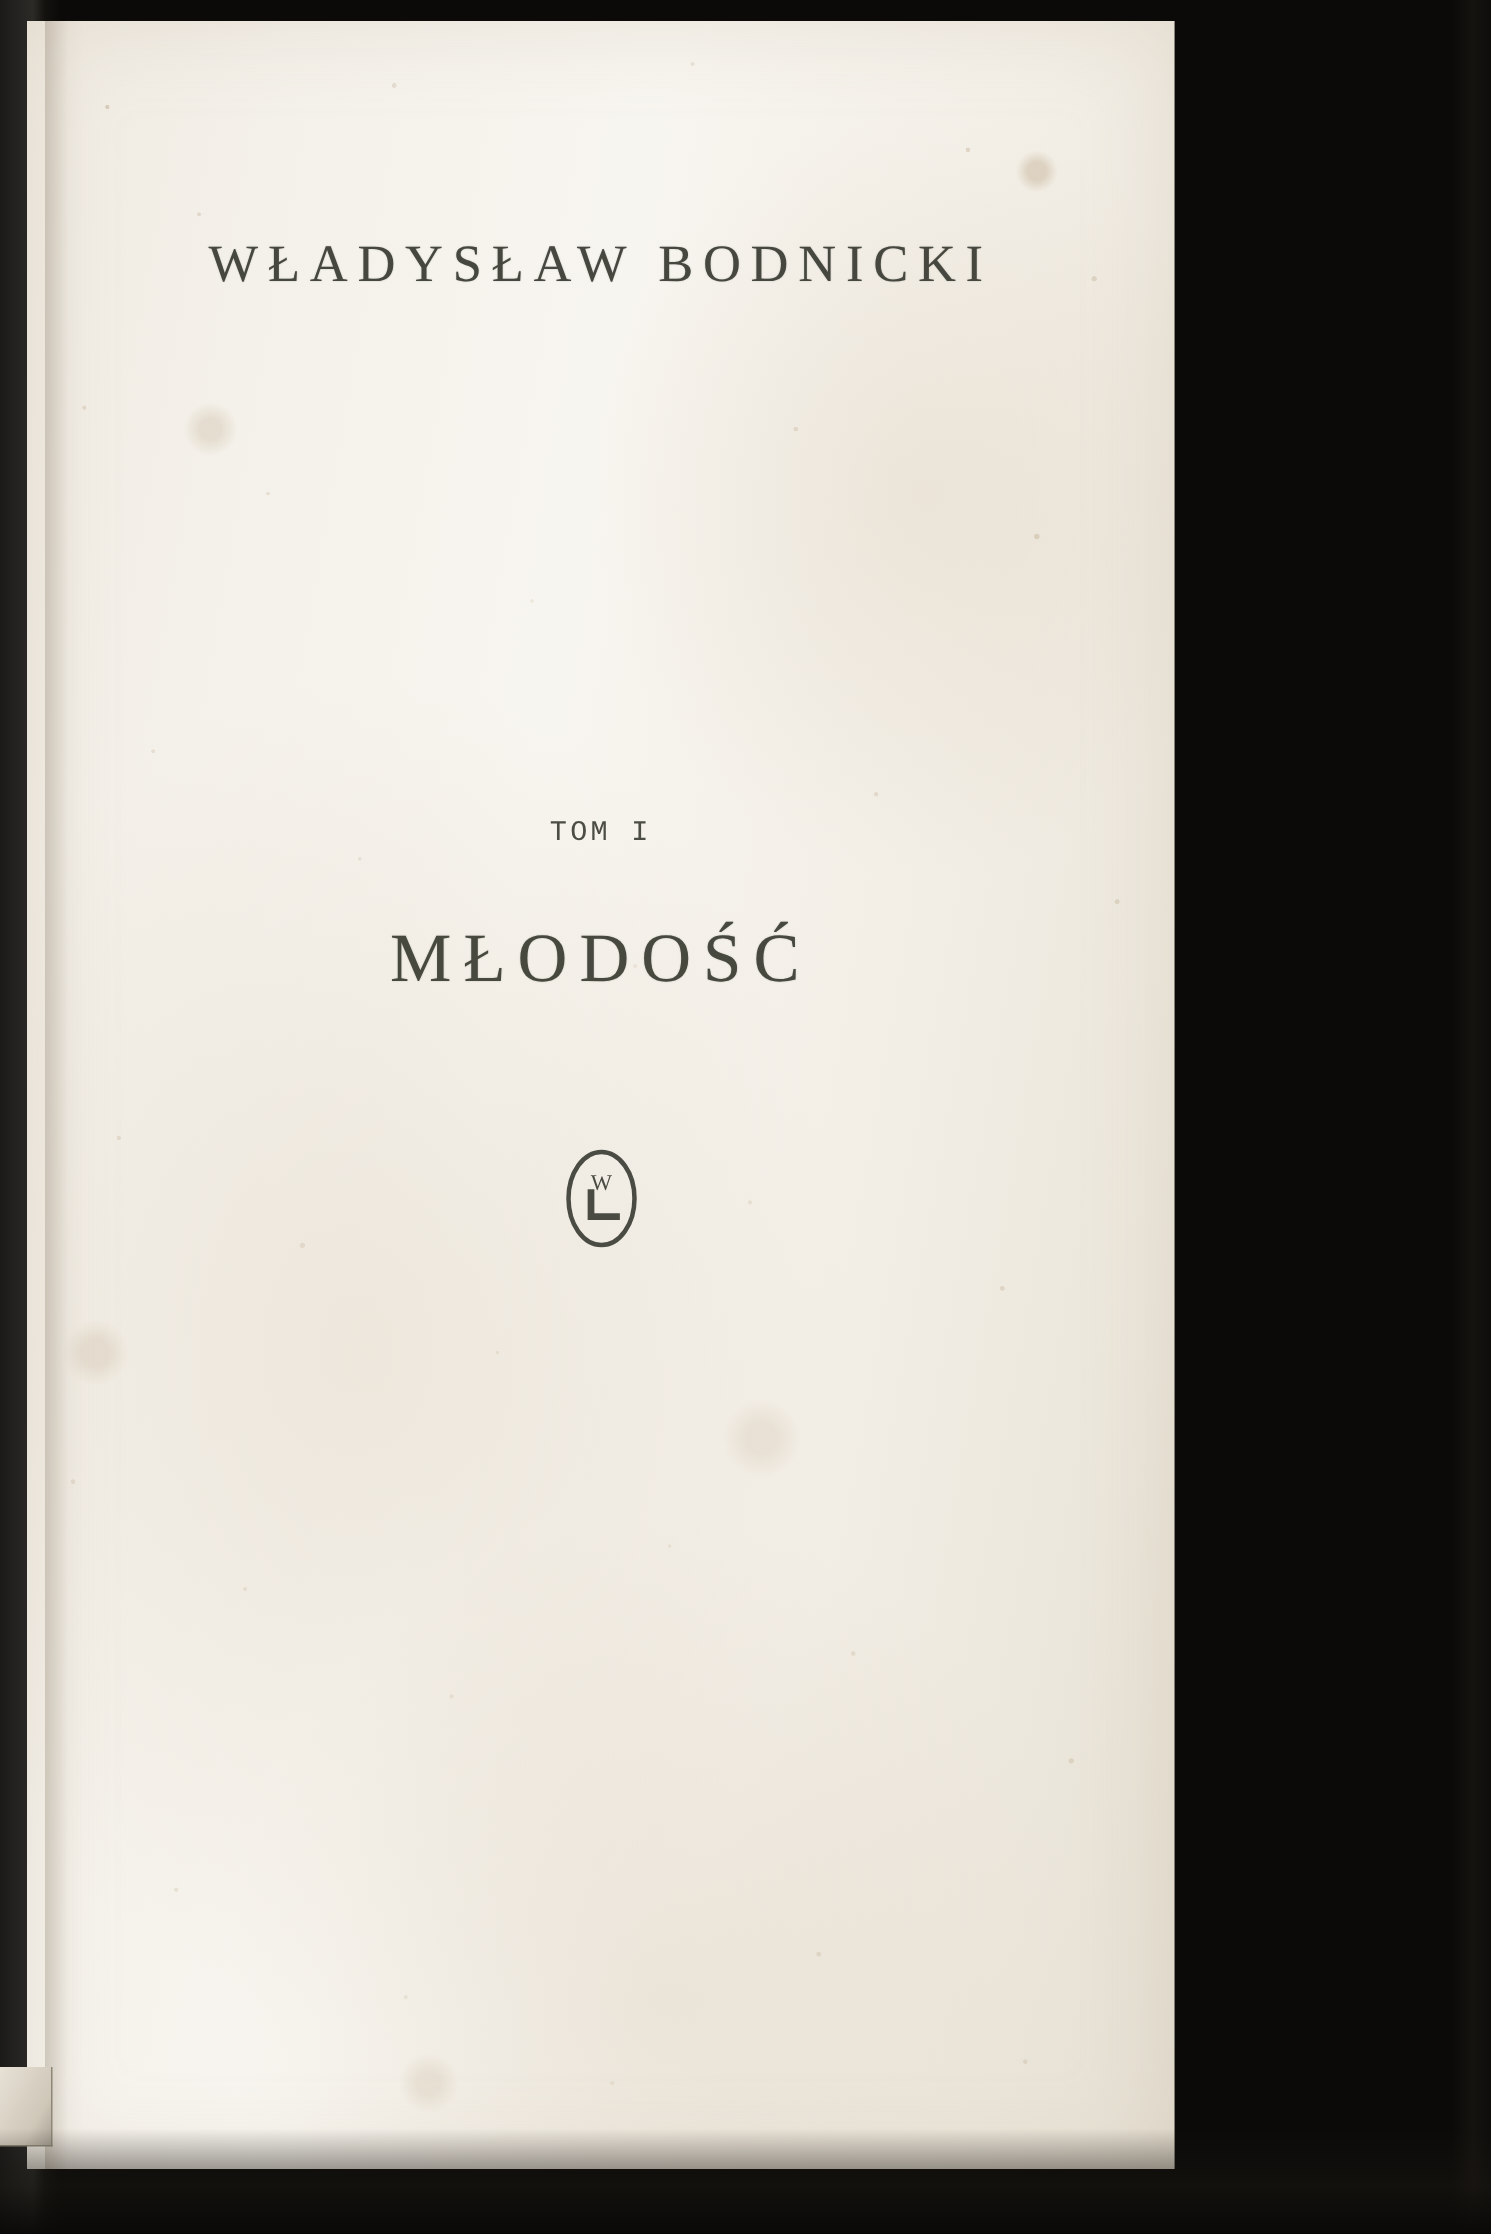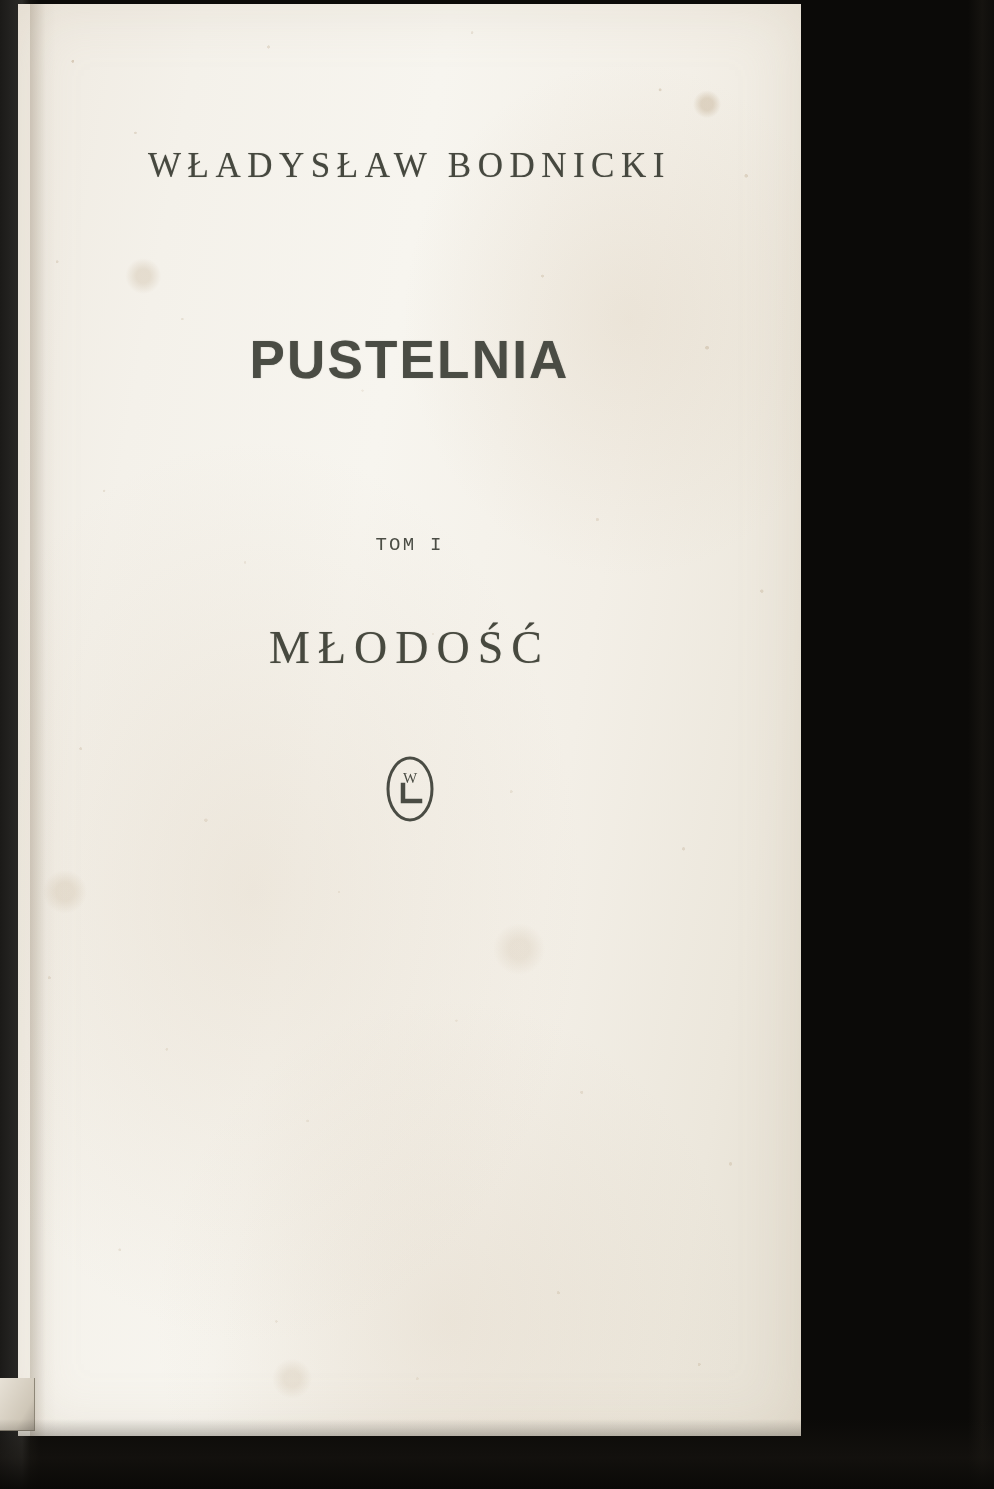--- a/index.html
+++ b/index.html
@@ -20,30 +20,29 @@
   
   .scan-bg {
     position: absolute;
     inset: 0;
     background:
       linear-gradient(90deg, #1b1a18 0px, #232220 10px, #2b2a27 22px, #13120f 30px, #0b0a08 40px);
   }
   .page {
     position: absolute;
     left: 18px;
-    top: 4px;
+    top: 14px;
     width: 765px;
     height: 1432px;
     background:
       radial-gradient(ellipse 60% 45% at 30% 62%, rgba(214,198,176,0.30) 0%, rgba(214,198,176,0.0) 70%),
       radial-gradient(ellipse 40% 25% at 78% 22%, rgba(210,193,168,0.25) 0%, rgba(210,193,168,0) 72%),
       radial-gradient(ellipse 50% 30% at 55% 92%, rgba(205,188,163,0.22) 0%, rgba(205,188,163,0) 75%),
       linear-gradient(100deg, #efeae1 0%, #f4f1ea 18%, #f7f5ef 42%, #f3efe7 66%, #ece7dc 86%, #e4ded1 100%);
     box-shadow: inset 0 0 60px rgba(190,176,152,0.25);
-    padding-left: 18px;
   }
   
   .speckle {
     position: absolute;
     inset: 0;
     pointer-events: none;
     opacity: 0.55;
     background-image:
       radial-gradient(circle at 7% 4%, rgba(160,131,92,0.55) 0 1.2px, transparent 1.6px),
       radial-gradient(circle at 15% 9%, rgba(160,131,92,0.40) 0 1.0px, transparent 1.5px),
@@ -169,21 +168,20 @@
     font-size: 19px;
     letter-spacing: 2.2px;
     color: #4b4d45;
   }
   .subtitle-block {
     position: absolute;
     top: 596px;
     left: 0;
     width: 100%;
     text-align: center;
-    margin-top: 19px;
   }
   .subtitle-line {
     font-family: "Liberation Serif", serif;
     font-size: 46px;
     line-height: 58px;
     letter-spacing: 8px;
     color: #47493f;
     text-shadow: 0 0 1px rgba(71,73,63,0.35);
   }
   .publisher-mark {
@@ -205,21 +203,20 @@
   <div class="page">
     <div class="speckle"></div>
     <div class="foxing"></div>
     <div class="fold"></div>
 
     <div class="content">
 
       <div class="author">WŁADYSŁAW BODNICKI</div>
 
       <div class="title-block">
-        <div class="title-line">PUSTELNIA</div>
       </div>
 
       <div class="volume">TOM I</div>
 
       <div class="subtitle-block">
         <div class="subtitle-line">MŁODOŚĆ</div>
       </div>
 
       <div class="publisher-mark">
         <svg width="62" height="74" viewBox="0 0 62 74" aria-hidden="true">

